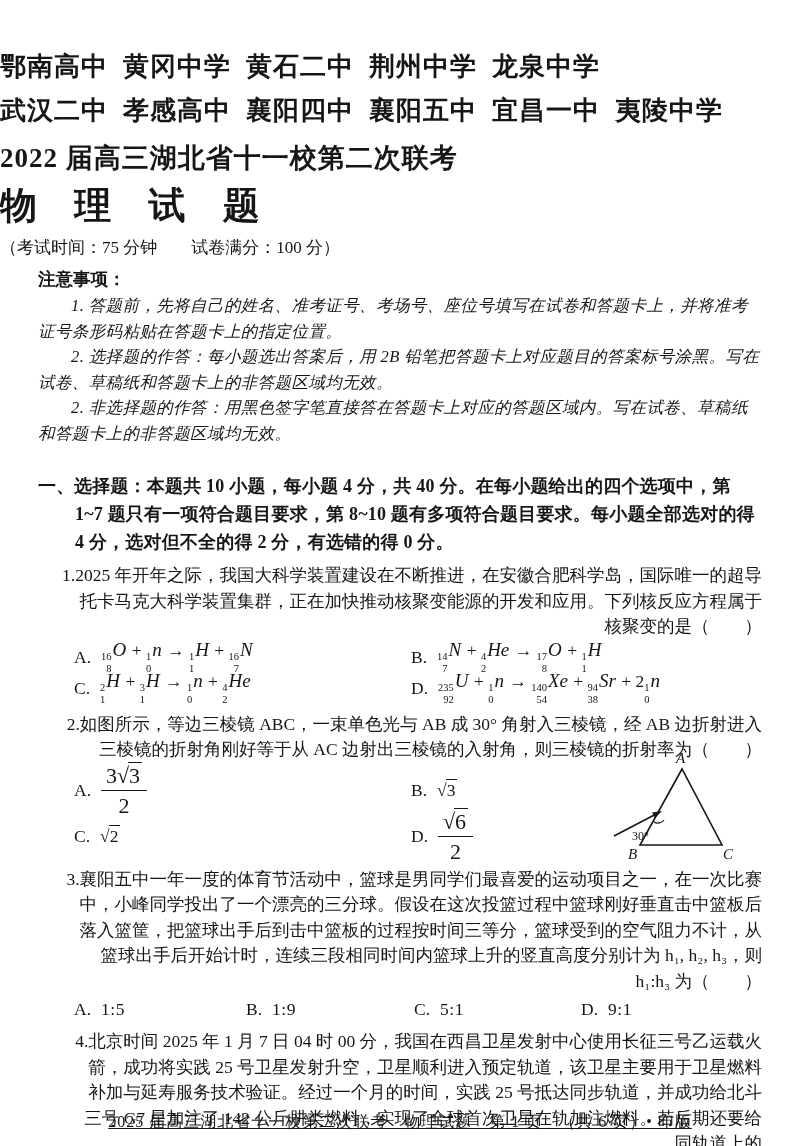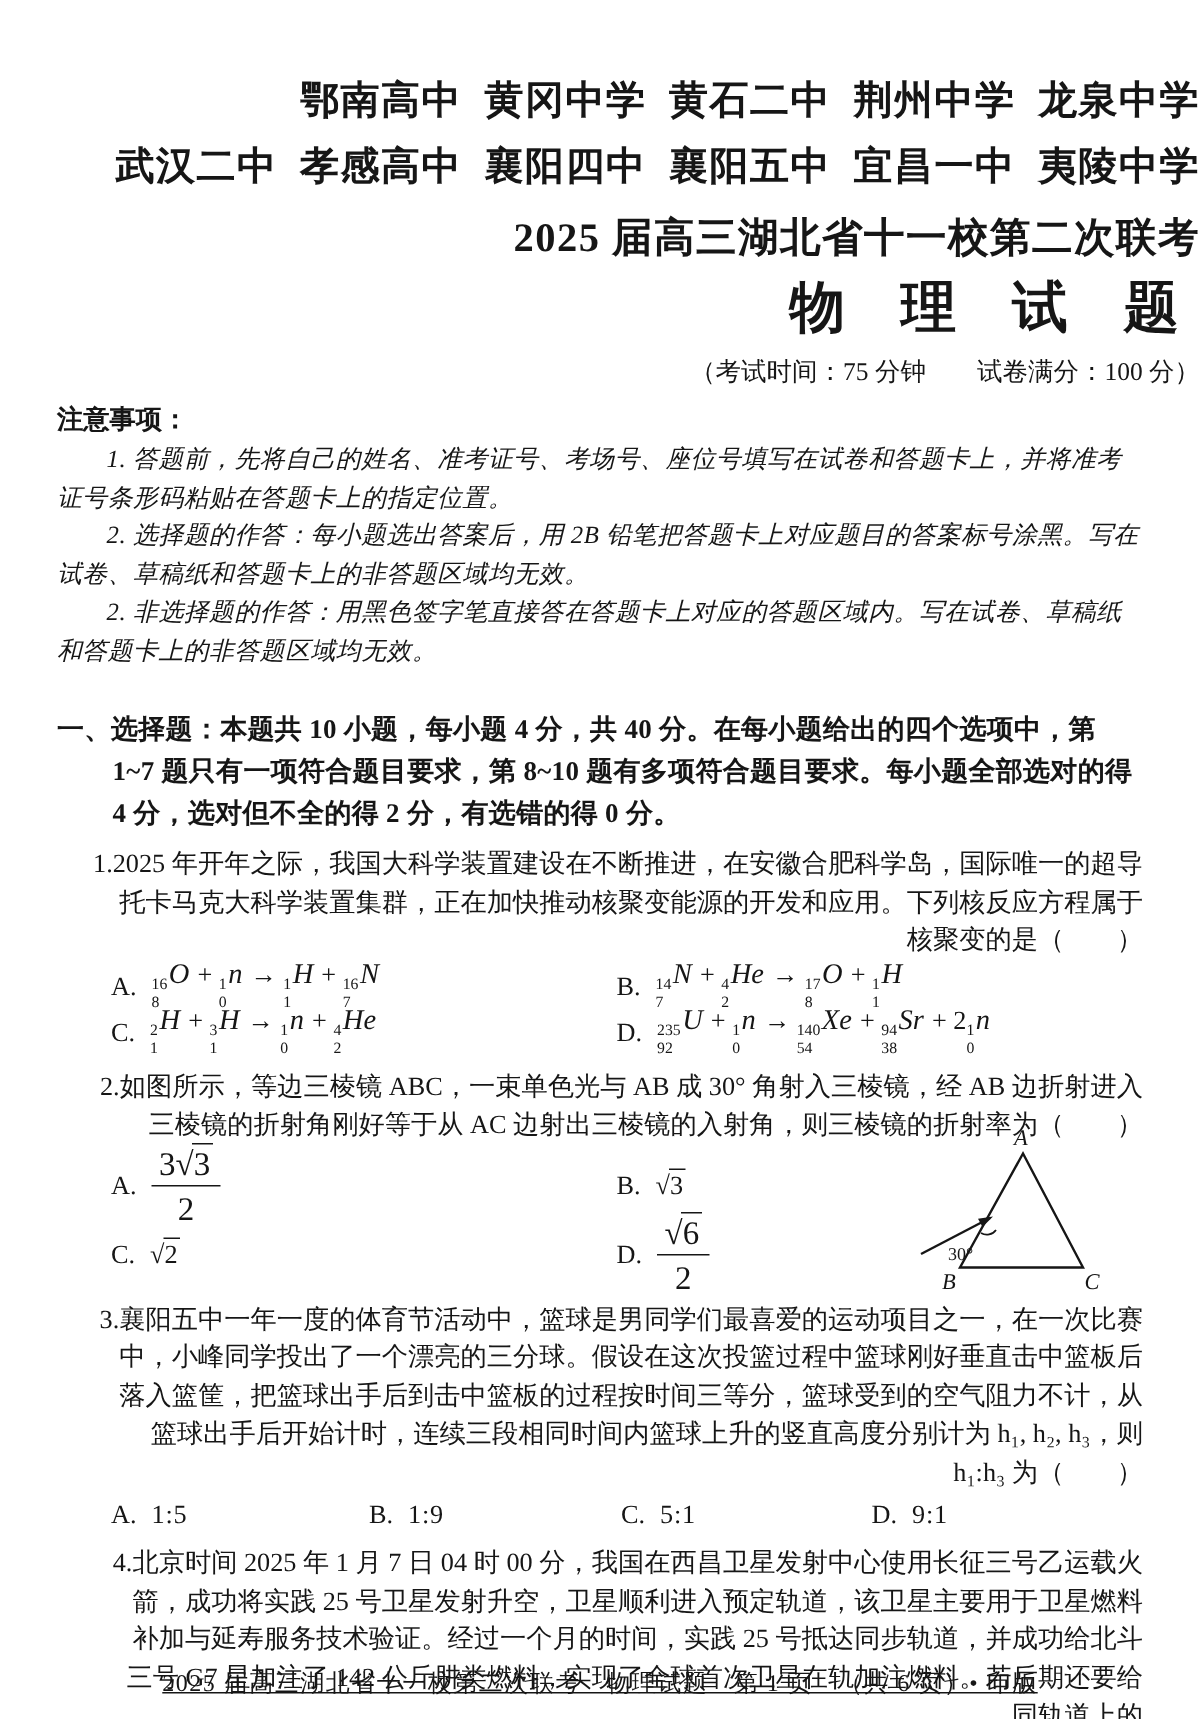--- a/index.html
+++ b/index.html
@@ -1,21 +1,21 @@
 <!DOCTYPE html>
 <html><head>
 <meta charset="utf-8">
 <style>
   html,body{margin:0;padding:0;background:#e8e8e8;}
   .page{
     position:relative; width:800px; height:1146px; margin:0 auto;
     background:#ffffff; color:#161616; overflow:hidden;
     font-family:"Liberation Serif","DejaVu Serif",serif;
   }
-  .center{text-align:right;}
+  .center{text-align:left;}
   .pre{white-space:pre-wrap;}
   .hline{font-weight:bold; font-size:26px; line-height:34px; letter-spacing:1px;}
   .schools1{margin-top:50px;}
   .schools2{margin-top:10px;}
   .examline{margin-top:12px; font-size:27px; line-height:36px;}
   .paper-title{margin-top:8px; font-weight:bold; font-size:37px; line-height:44px; letter-spacing:14px;}
   .exam-info{margin-top:9px; font-size:17px; line-height:22px;}
   .committee{margin-top:2px; font-size:17px; line-height:22px;}
   .body-col{margin:0 38px;}
   .notice-head{margin-top:8px; font-weight:bold; font-size:17.5px; line-height:24px;}
@@ -29,21 +29,21 @@
   .opts{padding-left:36px;}
   .two-col{display:grid; grid-template-columns:337px 1fr;}
   .opt{display:flex; align-items:center; font-size:17.5px;}
   .q1opts .opt{height:31px;}
   .q2opts{position:relative; margin-top:4px;}
   .opt-label{margin-right:10px;}
   .opt-text{letter-spacing:0.5px;}
   
   .formula{white-space:nowrap;}
   .nuclide{white-space:nowrap;}
-  .prescripts{display:inline-flex; flex-direction:column; align-items:flex-start;
+  .prescripts{display:inline-flex; flex-direction:column; align-items:flex-end;
     font-size:10.5px; line-height:1.15; vertical-align:-0.42em; margin-right:1px;}
   .sym{font-style:italic; font-size:19px; margin:0 1px 0 0;}
   .frac{display:inline-block; text-align:center; vertical-align:middle; font-size:22px; line-height:1.15;}
   .frac .num{display:block; border-bottom:1.4px solid #161616; padding:0 5px 2px;}
   .frac .den{display:block; padding-top:2px;}
   .sqrt{white-space:nowrap;}
   .radical{letter-spacing:-1px;}
   .radicand{border-top:1.4px solid #161616; padding:0 2px 0 1px;}
   
   .fig{position:absolute; right:16px; top:-16px; width:136px; height:112px;}
@@ -53,21 +53,21 @@
   .footer{position:absolute; left:0; top:1112px; width:100%; text-align:center;
     font-size:16px; letter-spacing:1px;text-decoration:underline;}
 </style>
 </head>
 <body>
 
 <div class="page">
 
   <div class="center hline schools1 pre">鄂南高中  黄冈中学  黄石二中  荆州中学  龙泉中学</div>
   <div class="center hline schools2 pre">武汉二中  孝感高中  襄阳四中  襄阳五中  宜昌一中  夷陵中学</div>
-  <div class="center hline examline pre">2025 届高三湖北省十一校第二次联考</div>
+  <div class="center hline examline pre">2022 届高三湖北省十一校第二次联考</div>
   <div class="center paper-title">物 理 试 题</div>
   <div class="center exam-info pre">（考试时间：75 分钟　　试卷满分：100 分）</div>
 
   <div class="body-col">
     <div class="notice-head">注意事项：</div>
     <p class="notice-item" style="margin:2px 0 0">1. 答题前，先将自己的姓名、准考证号、考场号、座位号填写在试卷和答题卡上，并将准考证号条形码粘贴在答题卡上的指定位置。</p>
     <p class="notice-item" style="margin:0">2. 选择题的作答：每小题选出答案后，用 2B 铅笔把答题卡上对应题目的答案标号涂黑。写在试卷、草稿纸和答题卡上的非答题区域均无效。</p>
     <p class="notice-item" style="margin:0">2. 非选择题的作答：用黑色签字笔直接答在答题卡上对应的答题区域内。写在试卷、草稿纸和答题卡上的非答题区域均无效。</p>
 
     <p class="section-head" style="margin-bottom:0"><span class="qnum">一、</span><span>选择题：本题共 10 小题，每小题 4 分，共 40 分。在每小题给出的四个选项中，第 1~7 题只有一项符合题目要求，第 8~10 题有多项符合题目要求。每小题全部选对的得 4 分，选对但不全的得 2 分，有选错的得 0 分。</span></p>

